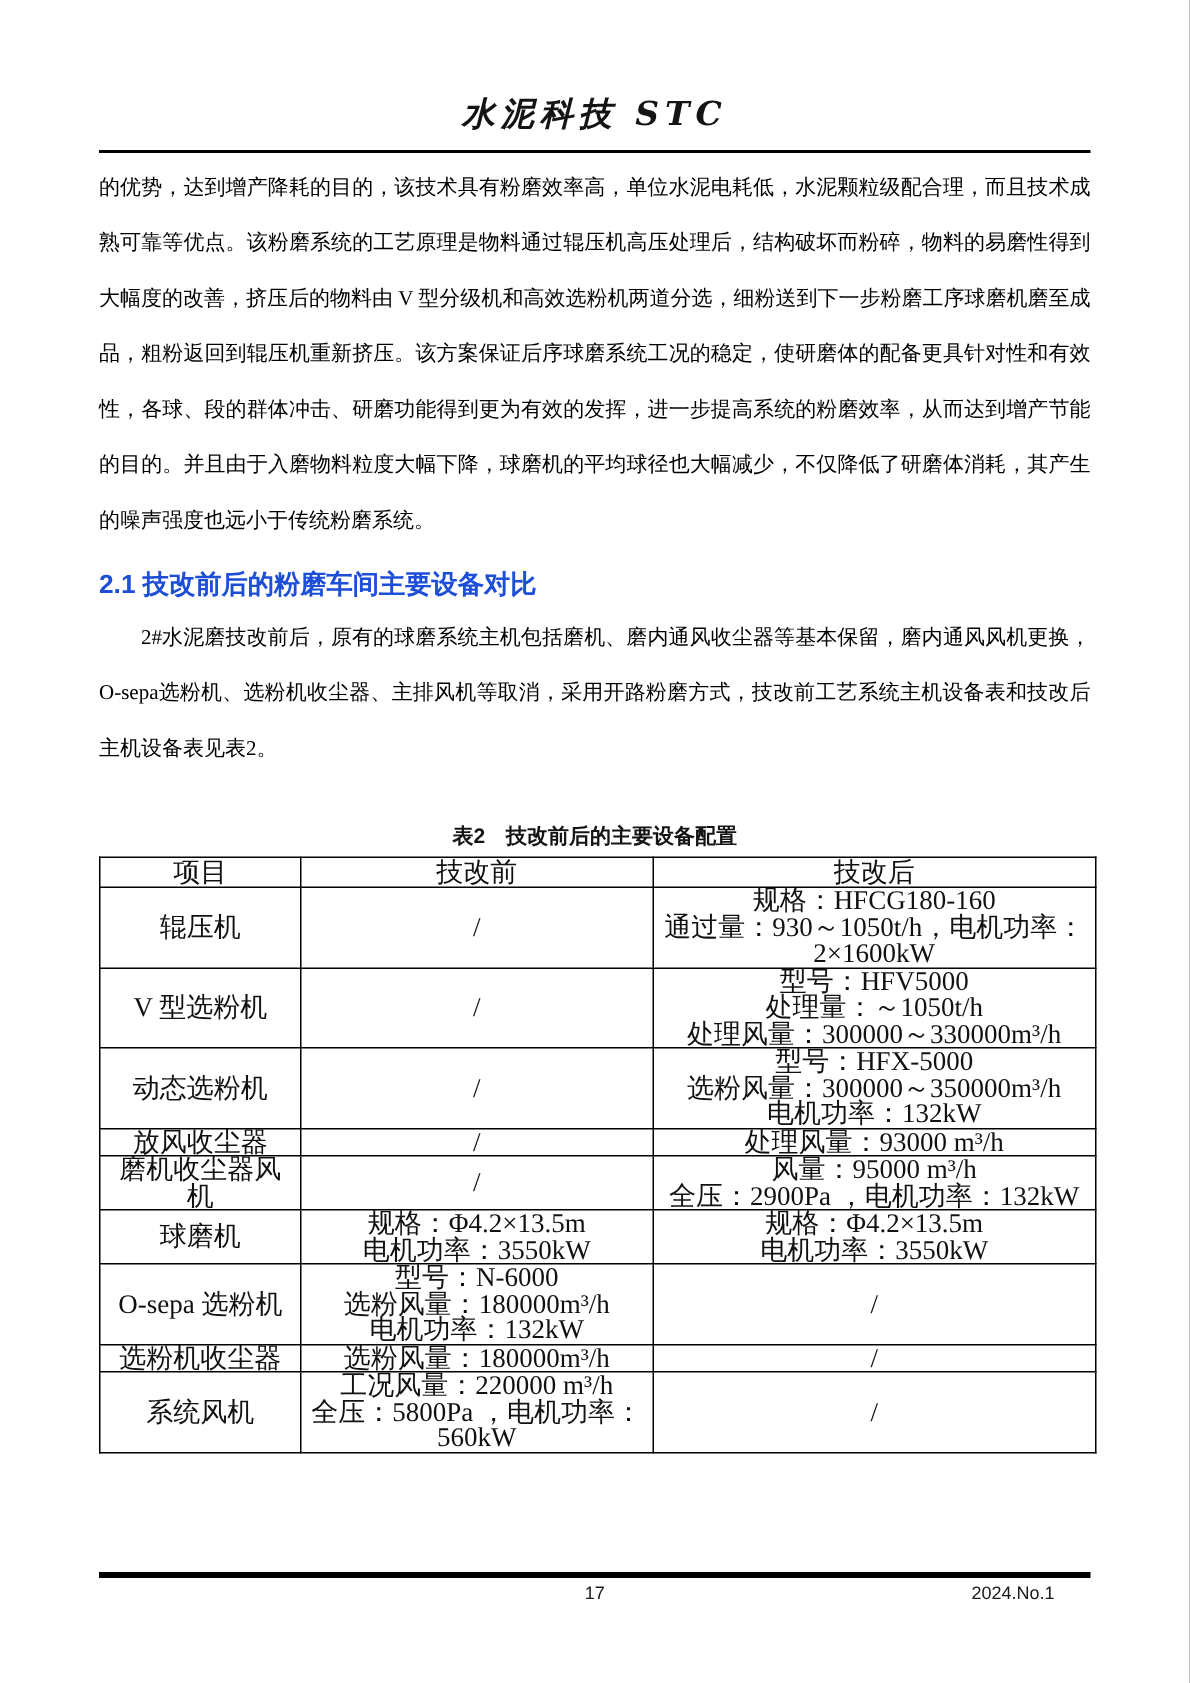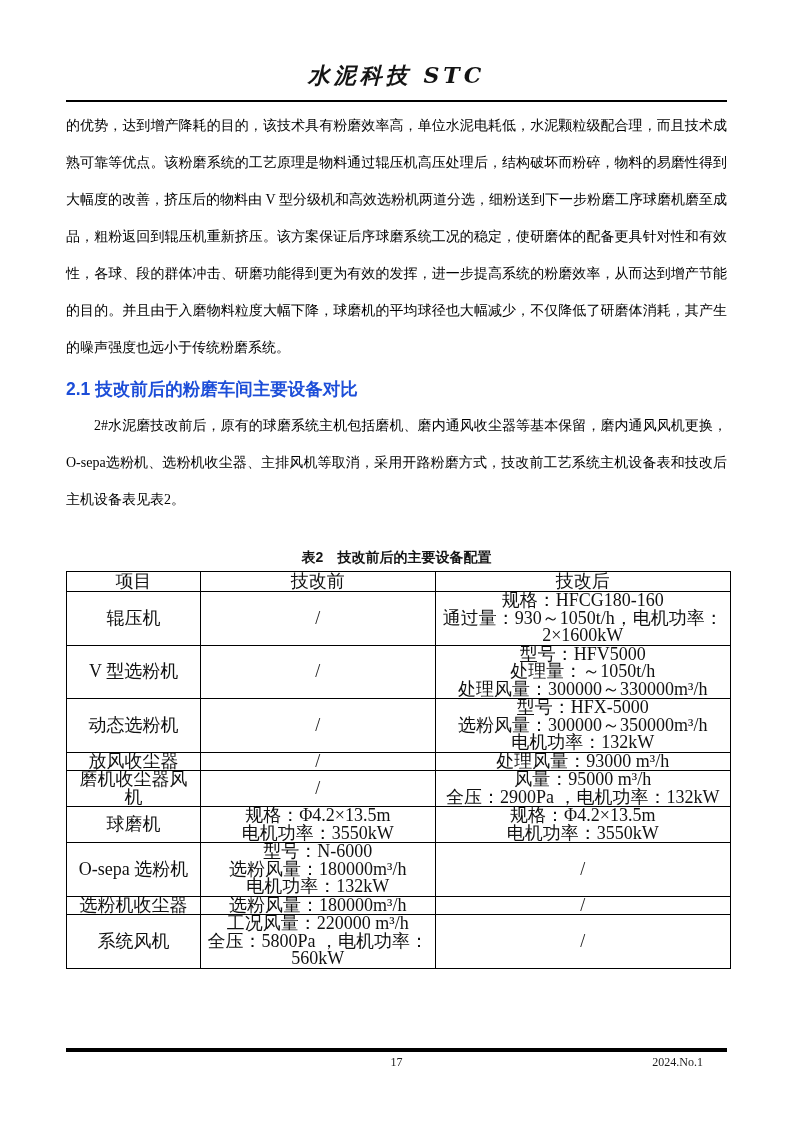--- a/index.html
+++ b/index.html
@@ -68,21 +68,21 @@
   .cell-line { line-height:17.5px; }
   .footer {
     position:absolute;
     left:66px; right:66px; top:1048px;
   }
   .footer-rule { border-top:4px solid #000; }
   .footer-row {
     position:relative;
     margin-top:3px;
     height:16px;
-    font-family:Liberation Serif, serif;
+    font-family:Liberation Sans, sans-serif;
     font-size:12px;
     color:#1a1a1a;
   }
   .page-number {
     position:absolute; left:50%; transform:translateX(-50%);
   }
   .issue { position:absolute; right:24px; }
 </style>
 </head>
 <body>

